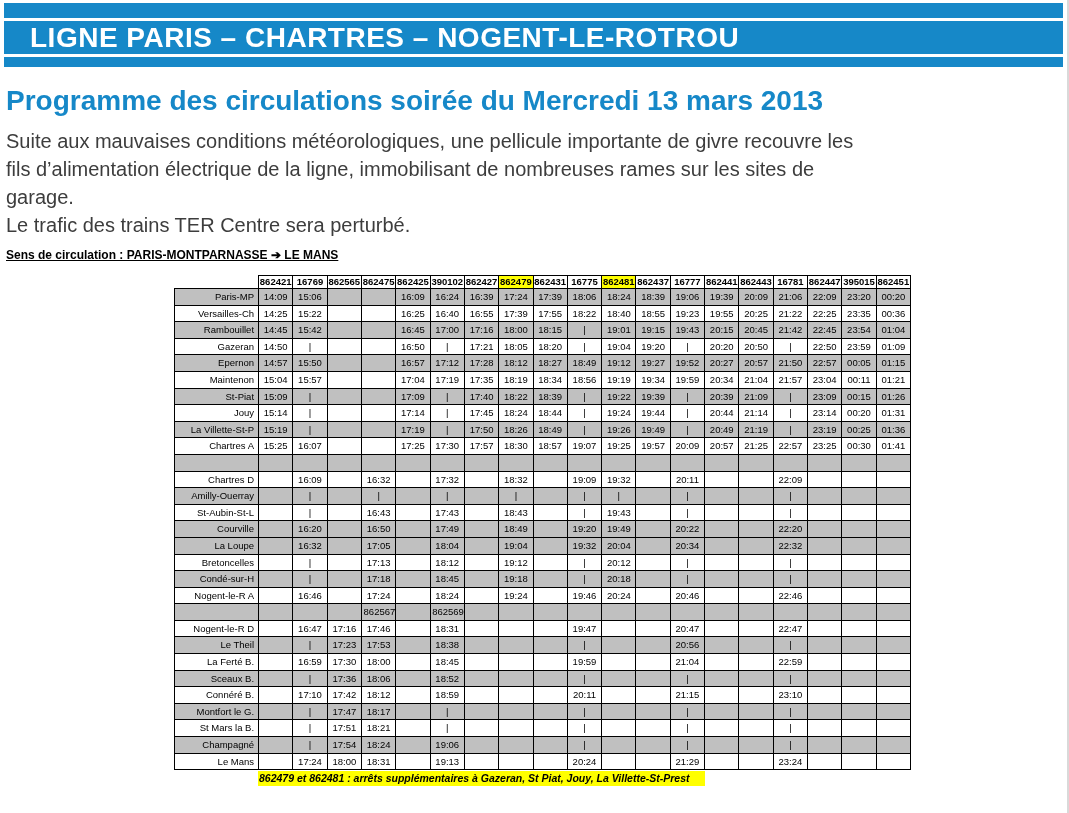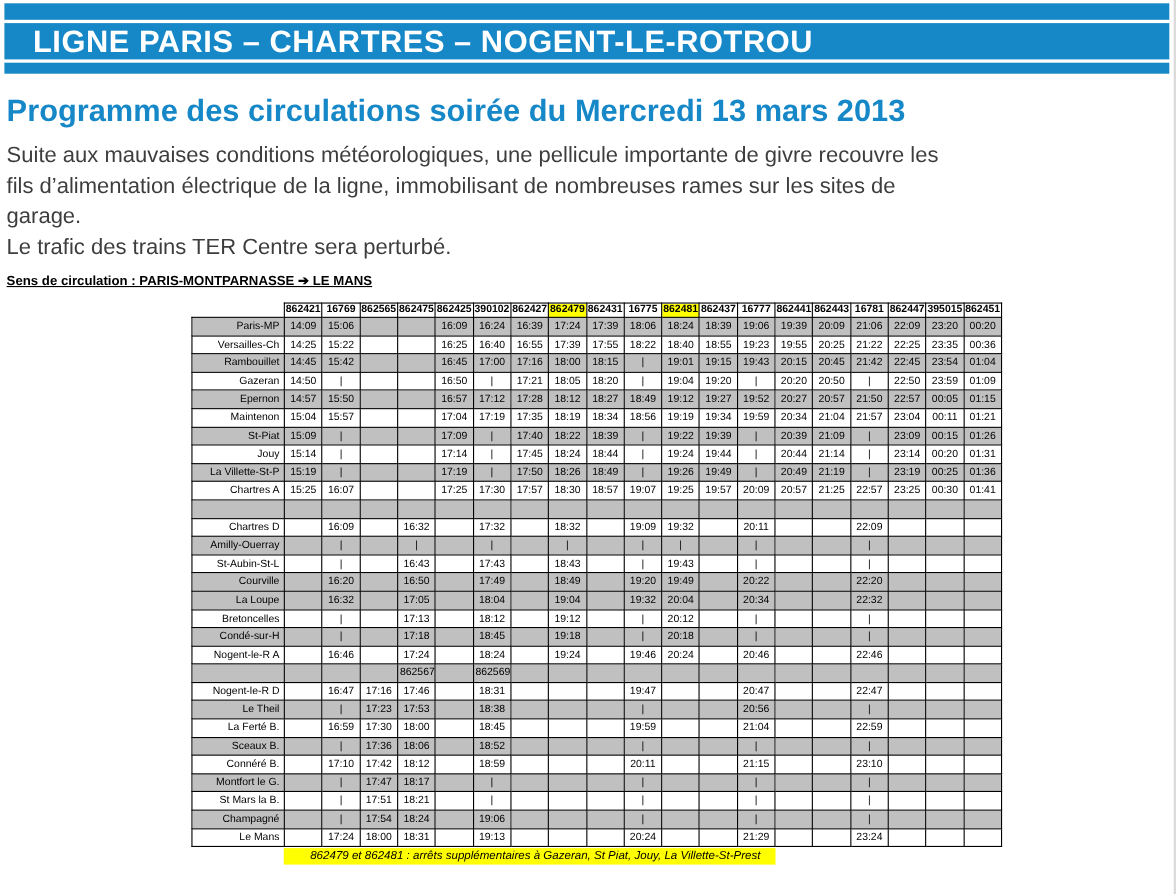--- a/index.html
+++ b/index.html
@@ -48,22 +48,22 @@
   table.tt thead th{height:12px;line-height:12px;font-weight:bold;background:#fff;}
   table.tt thead th.hl{background:var(--hl);}
   table.tt thead th.corner{border:none;background:#fff;}
   table.tt td{height:15.6px;line-height:15.6px;background:#fff;color:#000;}
   table.tt td.station{text-align:right;padding-right:4px;}
   table.tt tr.shade td{background:var(--gray-row);}
   table.tt tr.boldrow td{font-weight:normal;text-align:right;}
   
   .footnote{
     margin:1px 0 0 258px;width:447px;height:15px;line-height:15px;
-    background:var(--hl);font-size:10.5px;font-weight:normal;font-style:italic;
-    padding-left:24px;box-sizing:border-box;white-space:nowrap;color:#000;
+    background:var(--hl);font-size:10.5px;font-weight:bold;font-style:italic;
+    padding-left:1px;box-sizing:border-box;white-space:nowrap;color:#000;
   }
 </style>
 </head>
 <body>
 
 <div class="banner">
   <div class="banner-strip-top"></div>
   <div class="banner-main">LIGNE PARIS – CHARTRES – NOGENT-LE-ROTROU</div>
   <div class="banner-strip-bottom"></div>
 </div>

